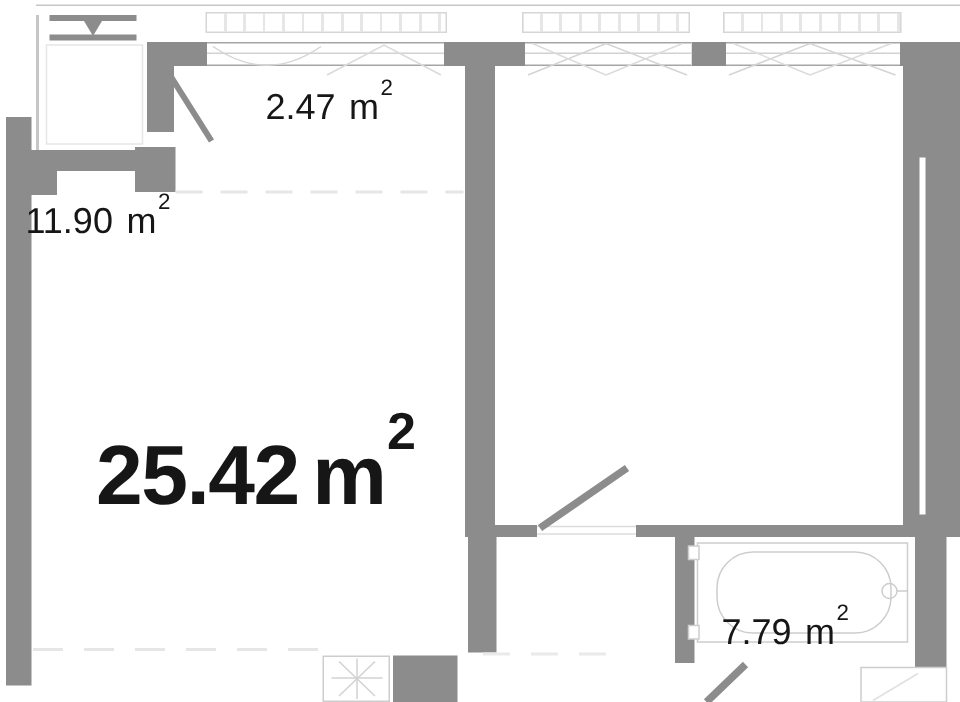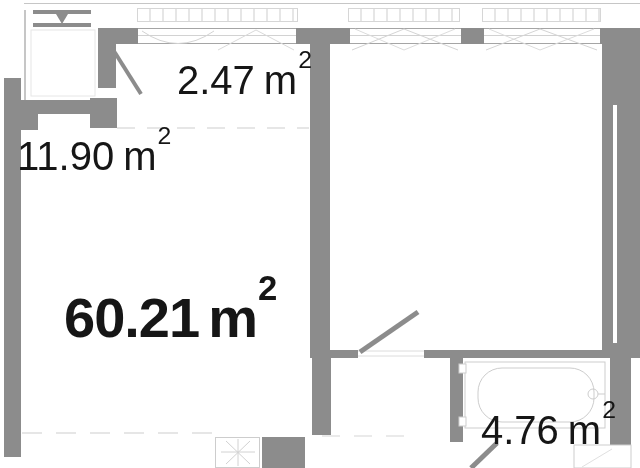--- a/index.html
+++ b/index.html
@@ -16,21 +16,21 @@
          background:repeating-linear-gradient(90deg,#ffffff 0 11px,#e6e6e6 11px 13px);}
   .balc-win{position:absolute;left:33px;top:10px;width:58px;height:9px;background:#fff;
             border-top:4px solid #8c8c8c;border-bottom:4px solid #8c8c8c;}
   .balc-win .tri{position:absolute;left:50%;margin-left:-6px;top:0;width:0;height:0;
             border-left:6px solid transparent;border-right:6px solid transparent;
             border-top:10px solid #8c8c8c;}
   .vent-box{position:absolute;left:215px;top:437px;width:45px;height:31px;
             background:#fff;border:1px solid #cdcdcd;box-sizing:border-box;}
   .seam{position:absolute;background:#ffffff;}
   svg.overlay{position:absolute;left:0;top:0;pointer-events:none;}
-  .area-label{position:absolute;color:#161616;font-size:40px;line-height:1.1;white-space:nowrap;}
+  .area-label{position:absolute;color:#161616;font-size:24px;line-height:1.1;white-space:nowrap;}
   .area-label .unit{margin-left:9px;}
   .area-label sup{font-size:62%;position:relative;top:-0.5em;margin-left:1px;}
   .area-label.total{font-size:56px;font-weight:700;letter-spacing:-1px;}
 </style>
 </head>
 <body>
 
 <div id="plan">
 
   <div class="ln" style="left:24px;top:3px;width:616px;height:1px;"></div>
@@ -124,20 +124,20 @@
   <div class="area-label" style="left:177px;top:58px;">
     <span>2.47</span><span class="unit"><span>m</span><sup>2</sup></span>
   </div>
 
   <div class="area-label" style="left:17px;top:134px;">
     <span>11.90</span><span class="unit"><span>m</span><sup>2</sup></span>
   </div>
 
 
   <div class="area-label total" style="left:64px;top:286px;">
-    <span>60.21</span><span class="unit"><span>m</span><sup>2</sup></span>
+    <span>25.42</span><span class="unit"><span>m</span><sup>2</sup></span>
   </div>
 
   <div class="area-label" style="left:481px;top:408px;">
-    <span>4.76</span><span class="unit"><span>m</span><sup>2</sup></span>
+    <span>7.79</span><span class="unit"><span>m</span><sup>2</sup></span>
   </div>
 
 </div>
 
 </body></html>

